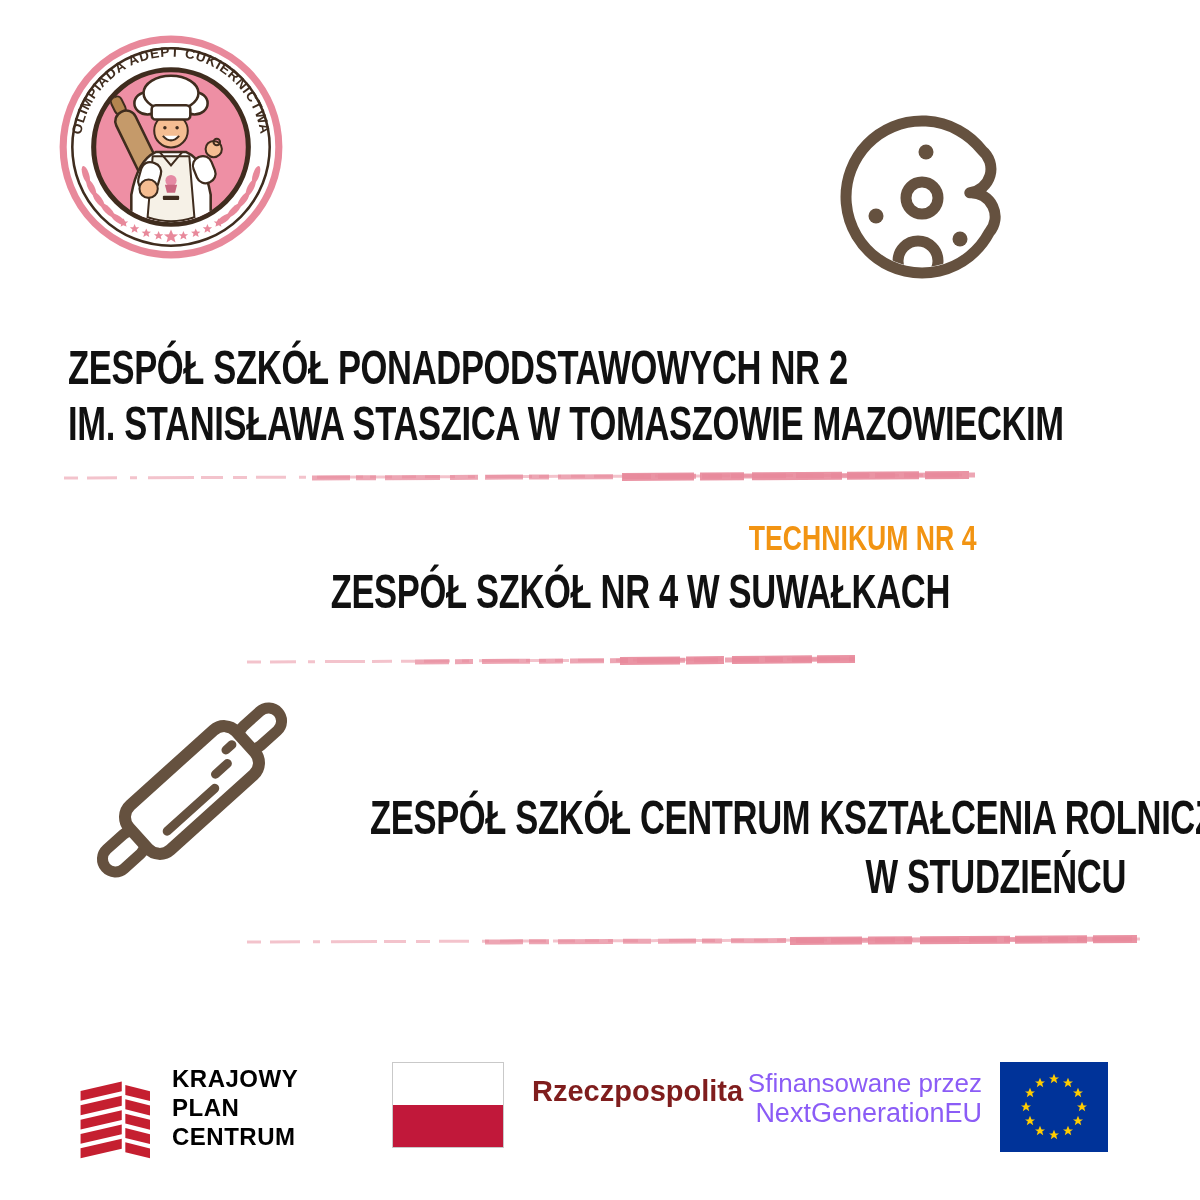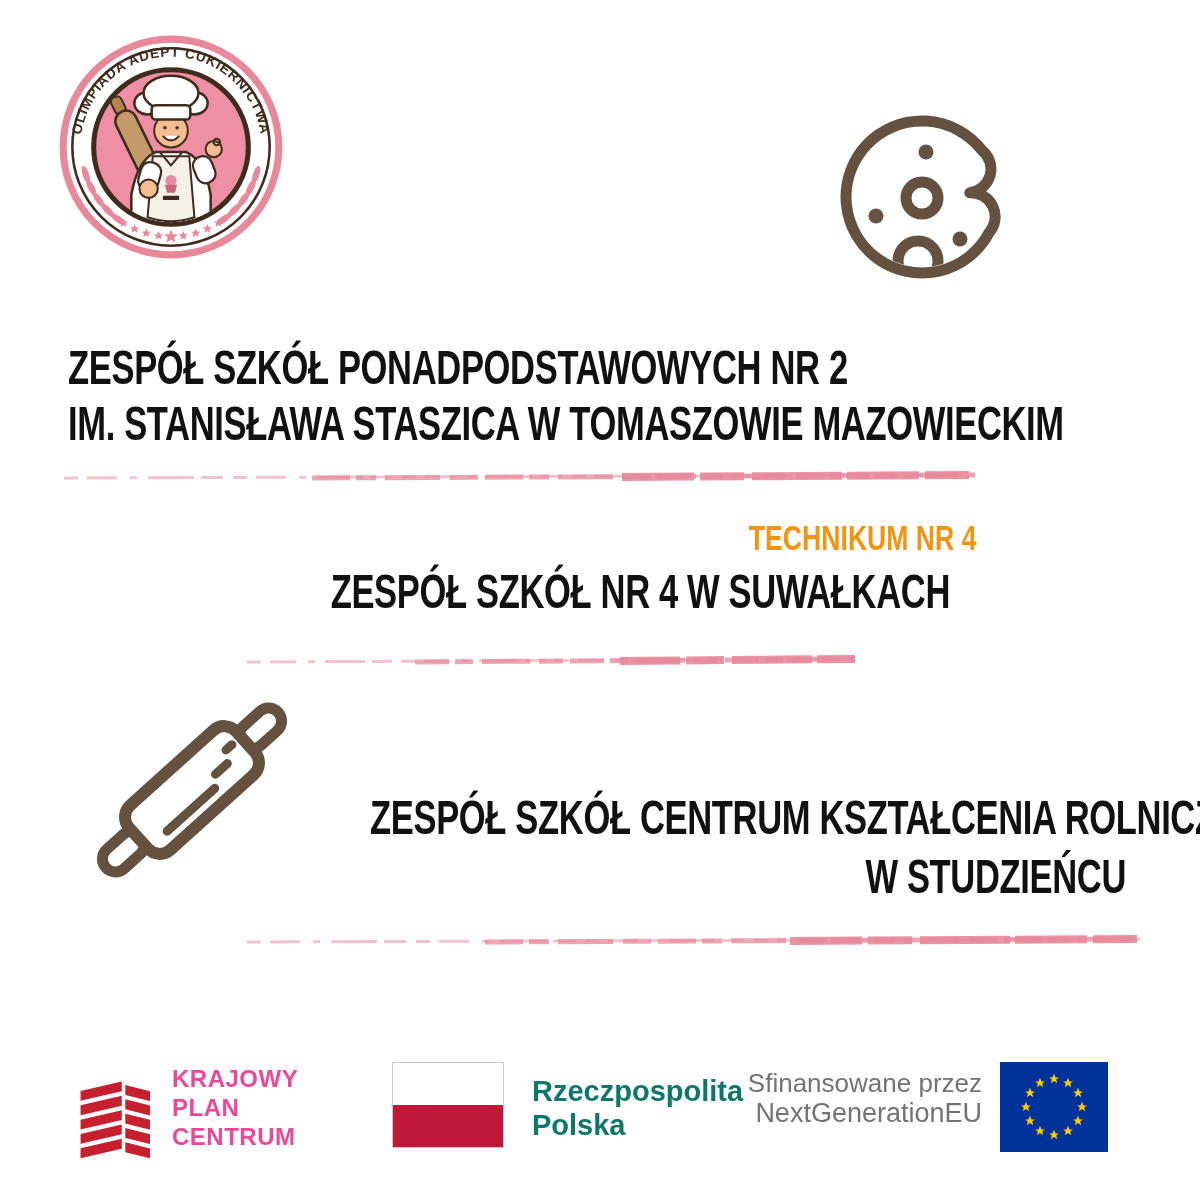--- a/index.html
+++ b/index.html
@@ -22,30 +22,30 @@
              white-space:nowrap;transform:scaleX(0.76);transform-origin:right top;}
   #school2{left:245px;top:564px;width:612px;text-align:center;}
   #divider2{left:245px;top:650px;}
   #pin{left:85px;top:683px;}
   #school3{right:74px;top:788px;width:1050px;text-align:right;line-height:59px;}
   #school3 .heading{line-height:59px;}
   #divider3{left:245px;top:930px;}
 
   
   #kpo{left:72px;top:1060px;display:flex;align-items:flex-start;}
-  #kpo .words{margin-left:22px;padding-top:4px;font-weight:bold;color:#ec4899;
+  #kpo .words{margin-left:22px;padding-top:4px;font-weight:bold;color:#000000;
               font-size:24px;line-height:29px;letter-spacing:0.5px;}
   #poland{left:392px;top:1062px;display:flex;align-items:flex-start;}
   #poland .flag{width:112px;height:86px;border:1px solid #c9c9c9;box-sizing:border-box;}
   #poland .flag .white{height:50%;background:#ffffff;}
   #poland .flag .red{height:50%;background:#c1183a;}
-  #poland .words{margin-left:28px;padding-top:12px;font-weight:bold;color:#0f766e;
+  #poland .words{margin-left:28px;padding-top:12px;font-weight:bold;color:#7f1d1d;
                  font-size:29px;line-height:34px;}
   #eu{right:92px;top:1062px;display:flex;align-items:flex-start;}
-  #eu .words{text-align:right;color:#737373;font-size:26px;line-height:30px;padding-top:6px;}
+  #eu .words{text-align:right;color:#8b5cf6;font-size:26px;line-height:30px;padding-top:6px;}
   #eu .words .bold{font-weight:normal;font-size:27px;}
   #eu .flag{margin-left:18px;}
 </style>
 </head>
 <body>
 
 <div class="canvas">
 
   <svg id="logo" class="abs" width="234" height="234" viewBox="0 0 230 230">
     <defs>
@@ -216,21 +216,20 @@
     </div>
   </div>
 
   <div id="poland" class="abs">
     <div class="flag">
       <div class="white"></div>
         <div class="red"></div>
     </div>
     <div class="words">
       <div>Rzeczpospolita</div>
-      <div>Polska</div>
     </div>
   </div>
 
   <div id="eu" class="abs">
     <div class="words">
       <div>Sfinansowane przez</div>
       <div class="bold">NextGenerationEU</div>
     </div>
     <svg class="flag" width="108" height="90" viewBox="0 0 108 90">
       <defs>

